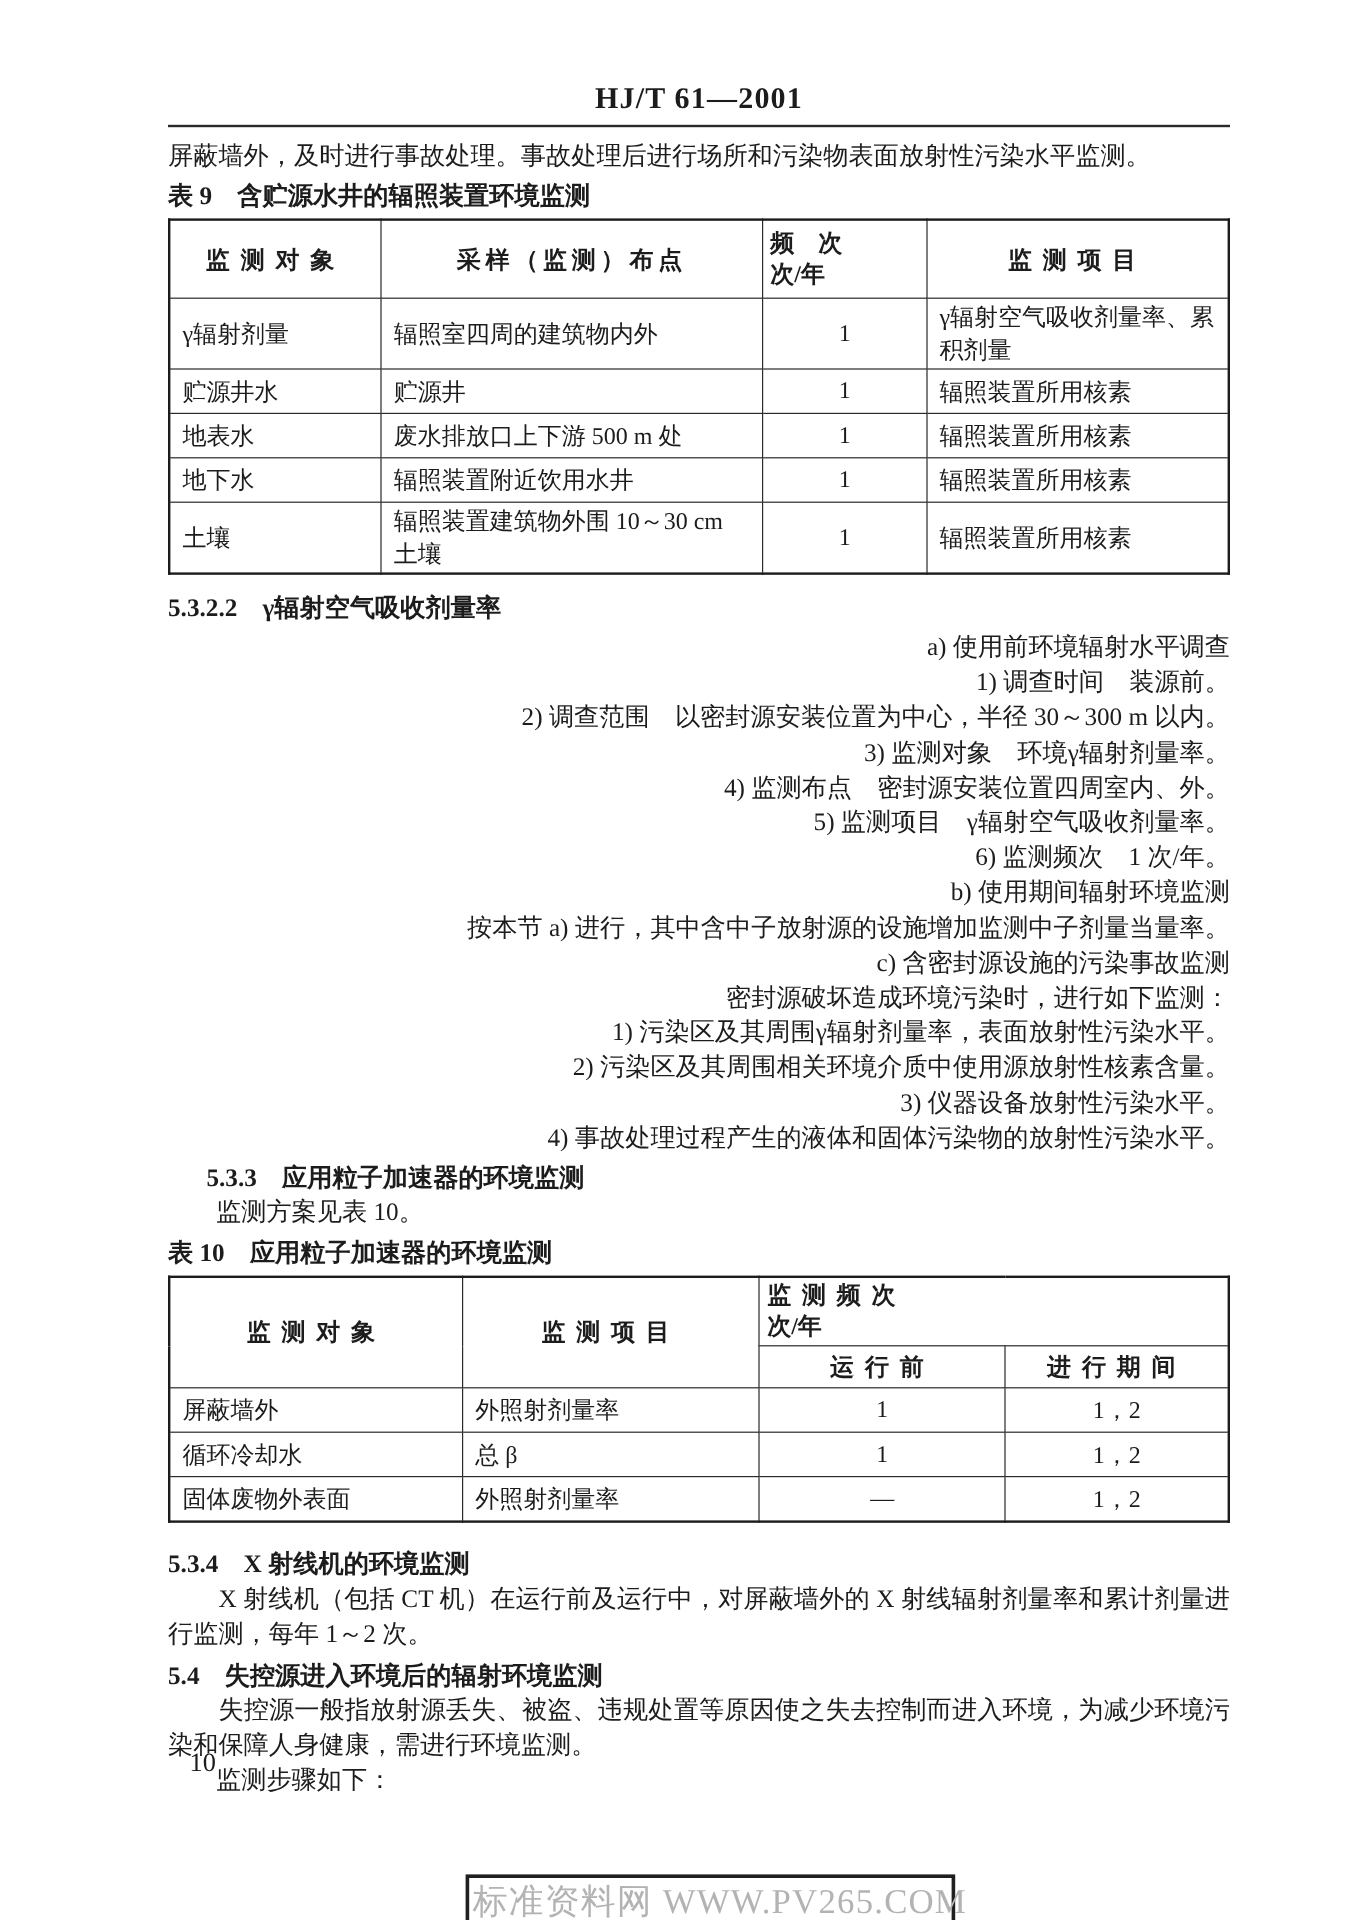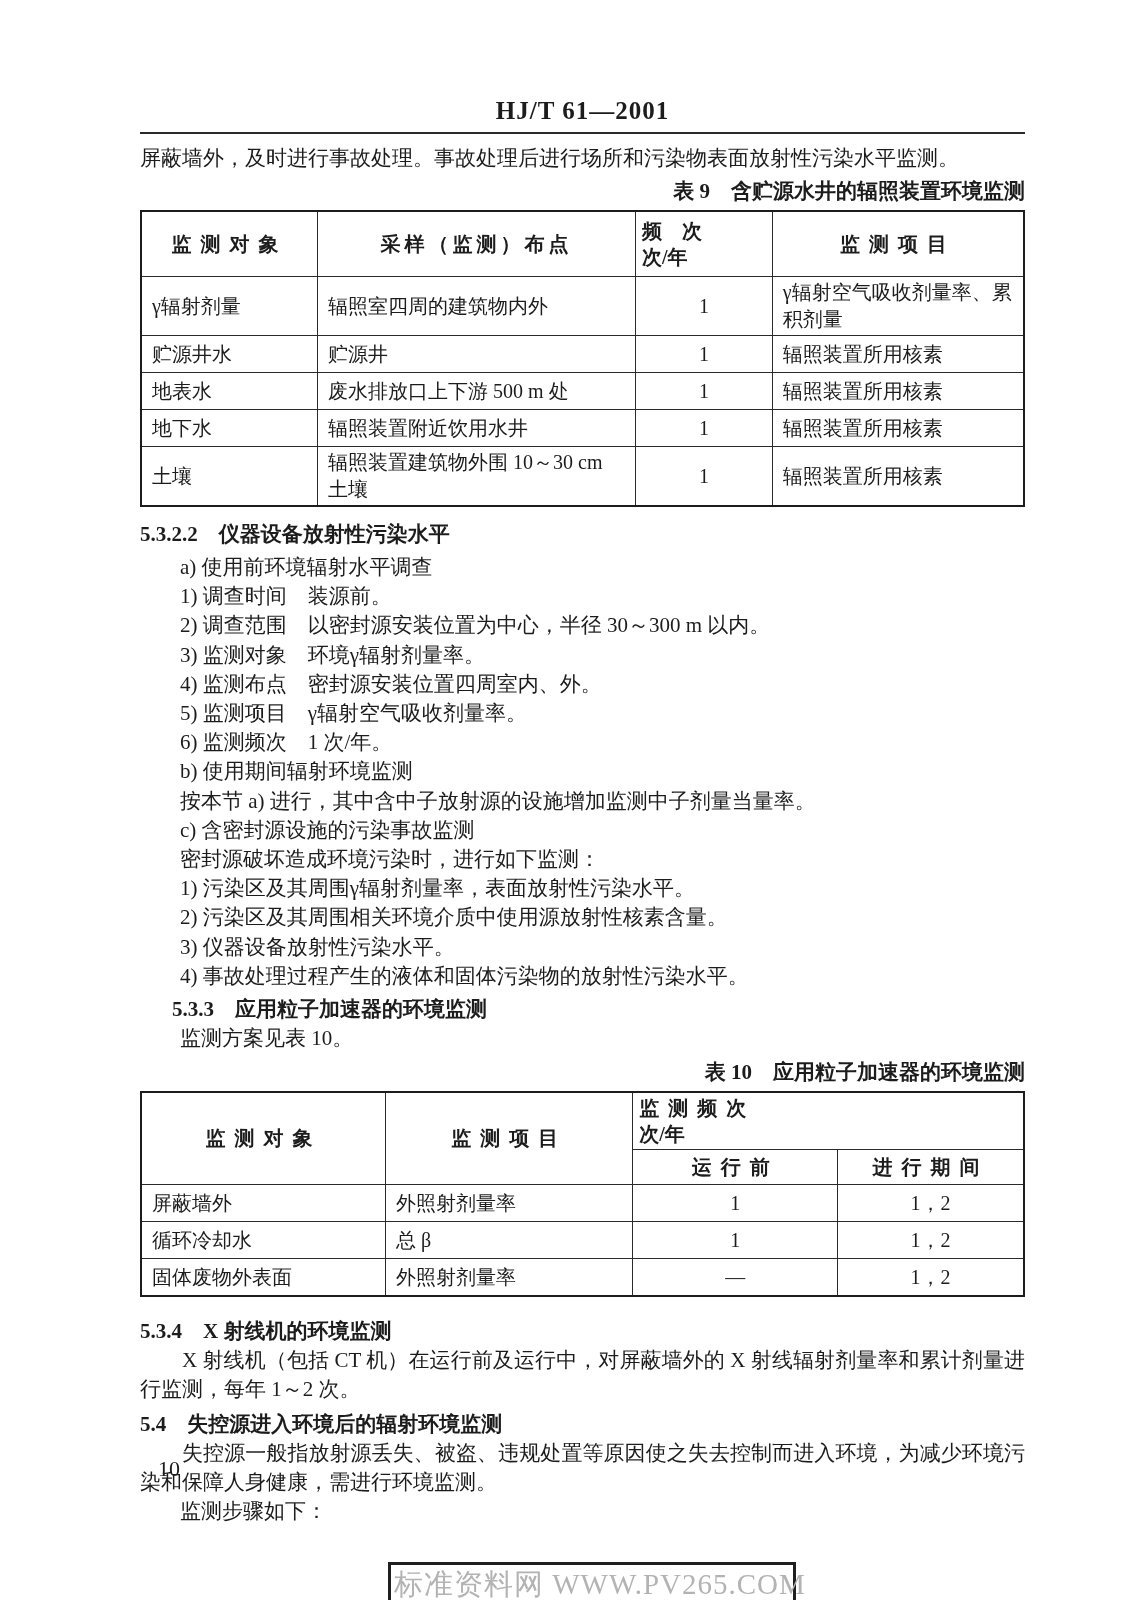--- a/index.html
+++ b/index.html
@@ -5,34 +5,34 @@
   html,body{margin:0;padding:0;background:#e8e8e8;}
   .page{
     position:relative;
     width:1130px;height:1600px;
     background:#ffffff;
     overflow:hidden;
     font-family:"Liberation Serif","DejaVu Serif",serif;
     color:#1c1c1c;
     margin:0 auto;
   }
-  .content{padding:97px 105px 0 140px;}
+  .content{padding:69px 105px 0 140px;}
   .doc-header{
     text-align:center;
     border-bottom:2px solid #2a2a2a;
     padding-bottom:7px;
   }
   .doc-number{
     font-size:25px;font-weight:bold;
     letter-spacing:1px;
   }
   .para{margin:0;font-size:21px;line-height:29px;}
   .intro{margin-top:10px;}
   .caption{
-    text-align:right;font-weight:bold;font-size:21px;
+    text-align:left;font-weight:bold;font-size:21px;
     margin-top:5px;line-height:27px;
   }
   table{
     width:100%;
     border-collapse:collapse;
     margin-top:5px;
     font-size:20px;
   }
   table,th,td{border:1px solid #2a2a2a;}
   table{border:2px solid #1c1c1c;}
@@ -138,23 +138,23 @@
         </tr>
         <tr>
           <td>土壤</td>
           <td>辐照装置建筑物外围 10～30 cm 土壤</td>
           <td class="cell-center">1</td>
           <td>辐照装置所用核素</td>
         </tr>
       </tbody>
     </table>
 
-    <p class="sec-heading">5.3.2.2　仪器设备放射性污染水平</p>
-
-    <div style="margin-top:4px;">
+    <p class="sec-heading">5.3.2.2　γ辐射空气吸收剂量率</p>
+
+    <div style="margin-top:4px;text-align:right;">
       <p class="list-line">a) 使用前环境辐射水平调查</p>
       <p class="list-line">1) 调查时间　装源前。</p>
       <p class="list-line">2) 调查范围　以密封源安装位置为中心，半径 30～300 m 以内。</p>
       <p class="list-line">3) 监测对象　环境γ辐射剂量率。</p>
       <p class="list-line">4) 监测布点　密封源安装位置四周室内、外。</p>
       <p class="list-line">5) 监测项目　γ辐射空气吸收剂量率。</p>
       <p class="list-line">6) 监测频次　1 次/年。</p>
       <p class="list-line">b) 使用期间辐射环境监测</p>
       <p class="list-line">按本节 a) 进行，其中含中子放射源的设施增加监测中子剂量当量率。</p>
       <p class="list-line">c) 含密封源设施的污染事故监测</p>

